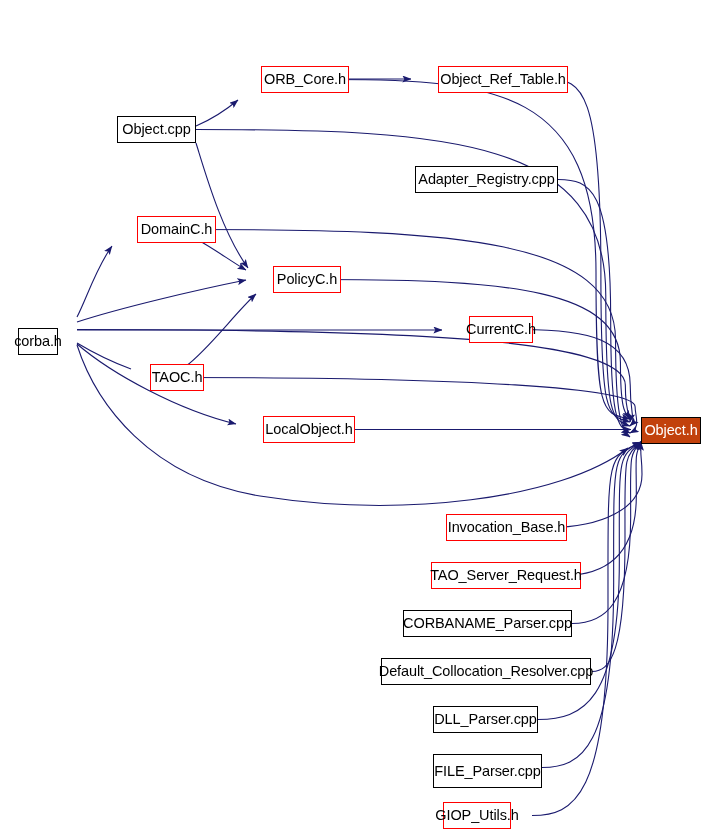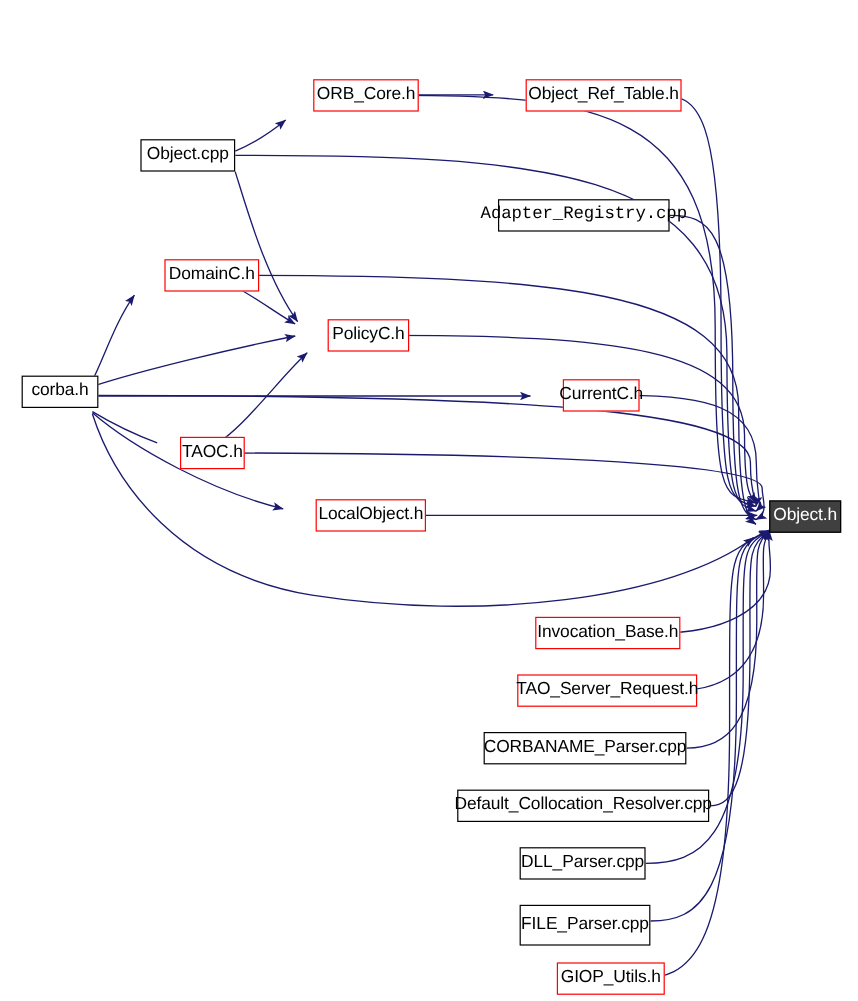--- a/index.html
+++ b/index.html
@@ -39,21 +39,21 @@
     color: #000000;
     white-space: nowrap;
     letter-spacing: -0.1px;
     cursor: pointer;
   }
   .graph-node.header {
     border-color: #ff0000;
     margin-left: 18px;
   }
   .graph-node.current {
-    background: #404040;
+    background: #c2410c;
     border-color: #000000;
     color: #ffffff;
   }
   .node-label {
     display: block;
     padding: 0 2px;
     transform: translateY(-0.5px);
   }
 </style>
 </head>
@@ -102,30 +102,30 @@
   <div id="nodes">
       <div class="graph-node header" style="left: 243px; top: 66px; width: 88px; height: 27px;">
         <span class="node-label">ORB_Core.h</span>
       </div>
       <div class="graph-node header" style="left: 420px; top: 66px; width: 130px; height: 27px; text-align: center;">
         <span class="node-label">Object_Ref_Table.h</span>
       </div>
       <div class="graph-node source" style="left: 117px; top: 116px; width: 79px; height: 27px;">
         <span class="node-label">Object.cpp</span>
       </div>
-      <div class="graph-node source" style="left: 415px; top: 166px; width: 143px; height: 27px; font-family: Liberation Mono, monospace;">
+      <div class="graph-node source" style="left: 415px; top: 166px; width: 143px; height: 27px;">
         <span class="node-label">Adapter_Registry.cpp</span>
       </div>
       <div class="graph-node header" style="left: 119px; top: 216px; width: 79px; height: 27px;">
         <span class="node-label">DomainC.h</span>
       </div>
       <div class="graph-node header" style="left: 255px; top: 266px; width: 68px; height: 27px;">
         <span class="node-label">PolicyC.h</span>
       </div>
-      <div class="graph-node source" style="left: 18px; top: 313px; width: 64px; height: 27px;">
+      <div class="graph-node source" style="left: 18px; top: 328px; width: 40px; height: 27px;">
         <span class="node-label">corba.h</span>
       </div>
       <div class="graph-node header" style="left: 451px; top: 316px; width: 64px; height: 27px;">
         <span class="node-label">CurrentC.h</span>
       </div>
       <div class="graph-node header" style="left: 132px; top: 364px; width: 54px; height: 27px;">
         <span class="node-label">TAOC.h</span>
       </div>
       <div class="graph-node header" style="left: 245px; top: 416px; width: 92px; height: 27px; text-align: right;">
         <span class="node-label">LocalObject.h</span>
@@ -144,17 +144,17 @@
       </div>
       <div class="graph-node source" style="left: 381px; top: 658px; width: 210px; height: 27px;">
         <span class="node-label">Default_Collocation_Resolver.cpp</span>
       </div>
       <div class="graph-node source" style="left: 433px; top: 706px; width: 105px; height: 27px;">
         <span class="node-label">DLL_Parser.cpp</span>
       </div>
       <div class="graph-node source" style="left: 433px; top: 754px; width: 109px; height: 34px;">
         <span class="node-label">FILE_Parser.cpp</span>
       </div>
-      <div class="graph-node header" style="left: 446px; top: 802px; width: 90px; height: 27px; text-align: right;">
+      <div class="graph-node header" style="left: 425px; top: 802px; width: 68px; height: 27px; text-align: right;">
         <span class="node-label">GIOP_Utils.h</span>
       </div>
     </div>
 </div>
 
 </body></html>

